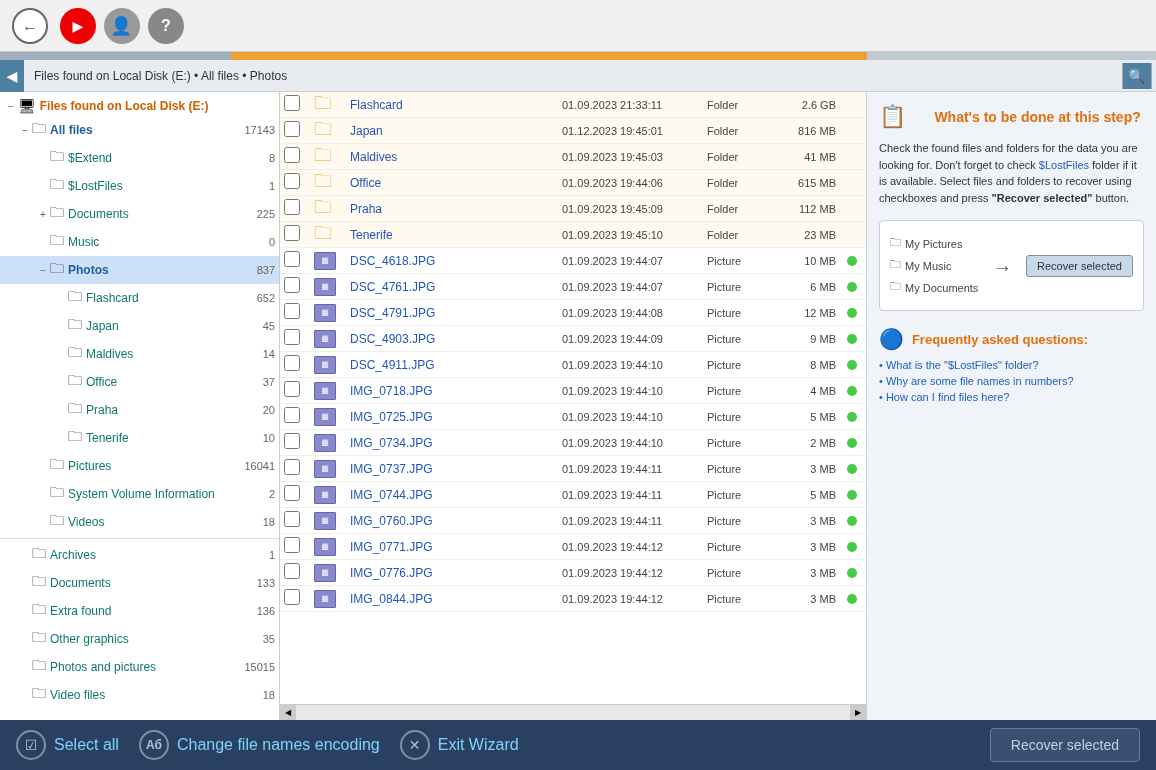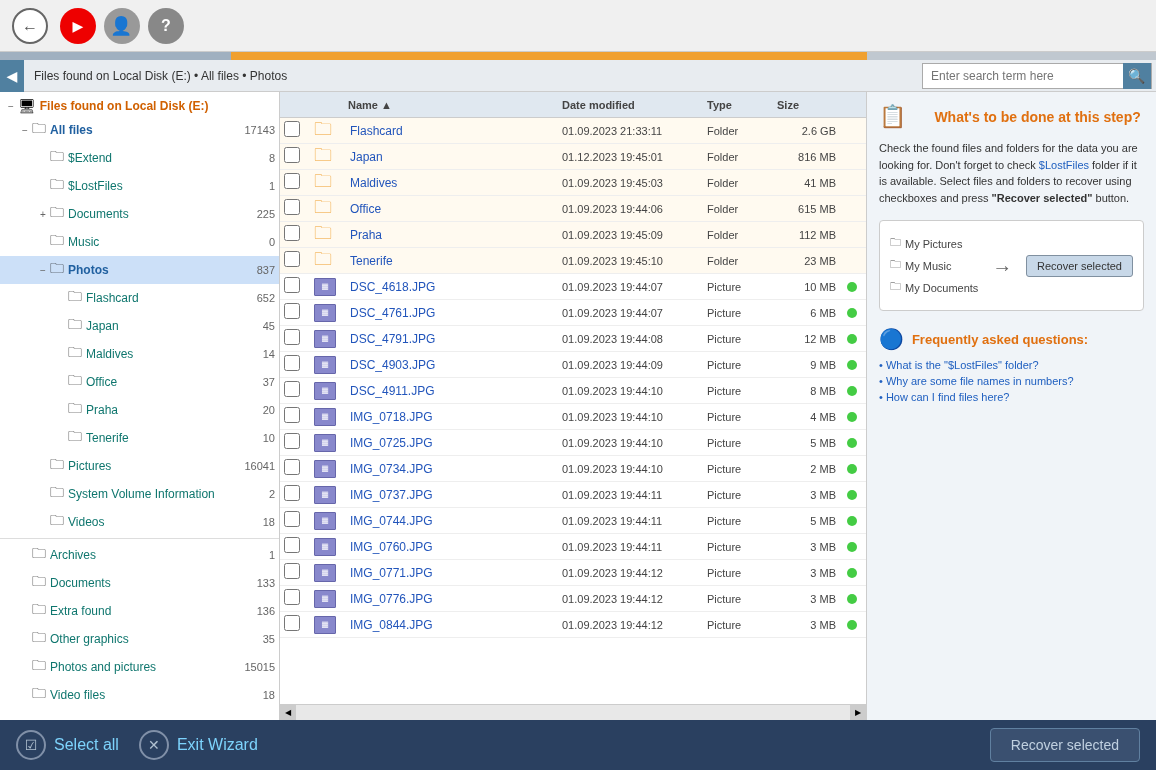--- a/index.html
+++ b/index.html
@@ -116,21 +116,20 @@
 <div class="progress-bar">
   <div class="progress-segment prog1"></div>
   <div class="progress-segment prog2"></div>
   <div class="progress-segment prog3"></div>
 </div>
 
 <div class="breadcrumb-bar">
   <div class="breadcrumb-arrow">◀</div>
   <div class="breadcrumb-path">Files found on Local Disk (E:)  •  All files  •  Photos</div>
   <div class="search-box">
-    <input class="search-input" type="text" placeholder="Enter search term here" style="">
     <button class="search-btn">🔍</button>
   </div>
 </div>
 
 <div class="main">
 
   <div class="left-panel">
 
     <div class="tree-item" style="padding-left:4px;">
       <span class="expand-icon">−</span>
@@ -283,29 +282,20 @@
     <div class="tree-item" style="padding-left:18px;">
       <span class="expand-icon"></span>
       <span class="folder-icon">🗀</span>
       <span class="item-label">Video files</span>
       <span class="item-count">18</span>
     </div>
   </div>
 
   <div class="file-list-panel">
 
-    <div class="file-list-header">
-      <div class="col-check"></div>
-      <div class="col-icon"></div>
-      <div class="col-name">Name ▲</div>
-      <div class="col-date">Date modified</div>
-      <div class="col-type">Type</div>
-      <div class="col-size">Size</div>
-      <div style="width:20px;"></div>
-    </div>
 
     <div class="file-list-body">
 
       <div class="file-row folder-row">
         <div class="col-check"><input type="checkbox" class="file-checkbox" style=""></div>
         <div class="col-icon"><span style="font-size:18px;color:#f0a030;">🗀</span></div>
         <div class="col-name file-name">Flashcard</div>
         <div class="col-date file-date">01.09.2023 21:33:11</div>
         <div class="col-type file-type">Folder</div>
         <div class="col-size file-size">2.6 GB</div>
@@ -599,20 +589,24 @@
   </div>
 
 </div>
 
 <div class="bottom-bar">
   <div class="bottom-btn">
     <div class="bottom-btn-icon">☑</div>
     <span class="bottom-btn-label">Select all</span>
   </div>
 
+  <div class="bottom-btn">
+    <div class="bottom-btn-icon" style="font-size:12px;font-weight:bold;">Aб</div>
+    <span class="bottom-btn-label">Change file names encoding</span>
+  </div>
 
   <div class="bottom-btn">
     <div class="bottom-btn-icon">✕</div>
     <span class="bottom-btn-label">Exit Wizard</span>
   </div>
 
   <div class="spacer"></div>
 
   <button class="recover-main-btn">Recover selected</button>
 </div>

